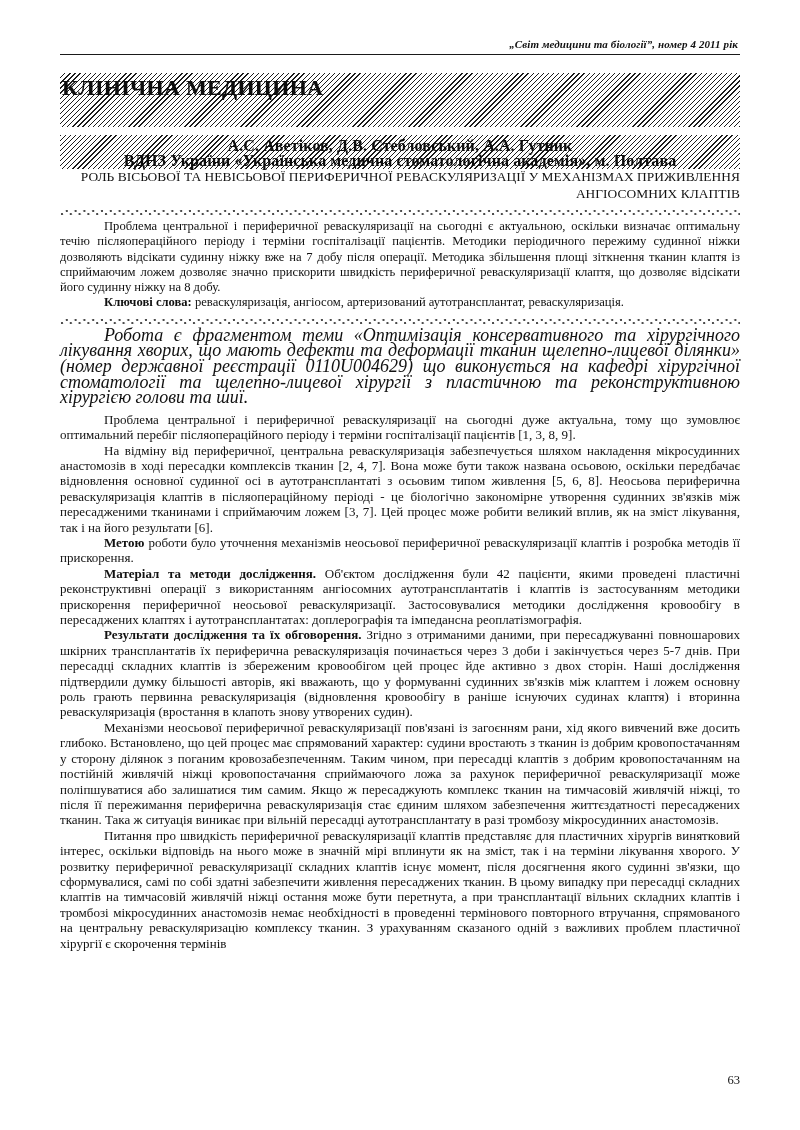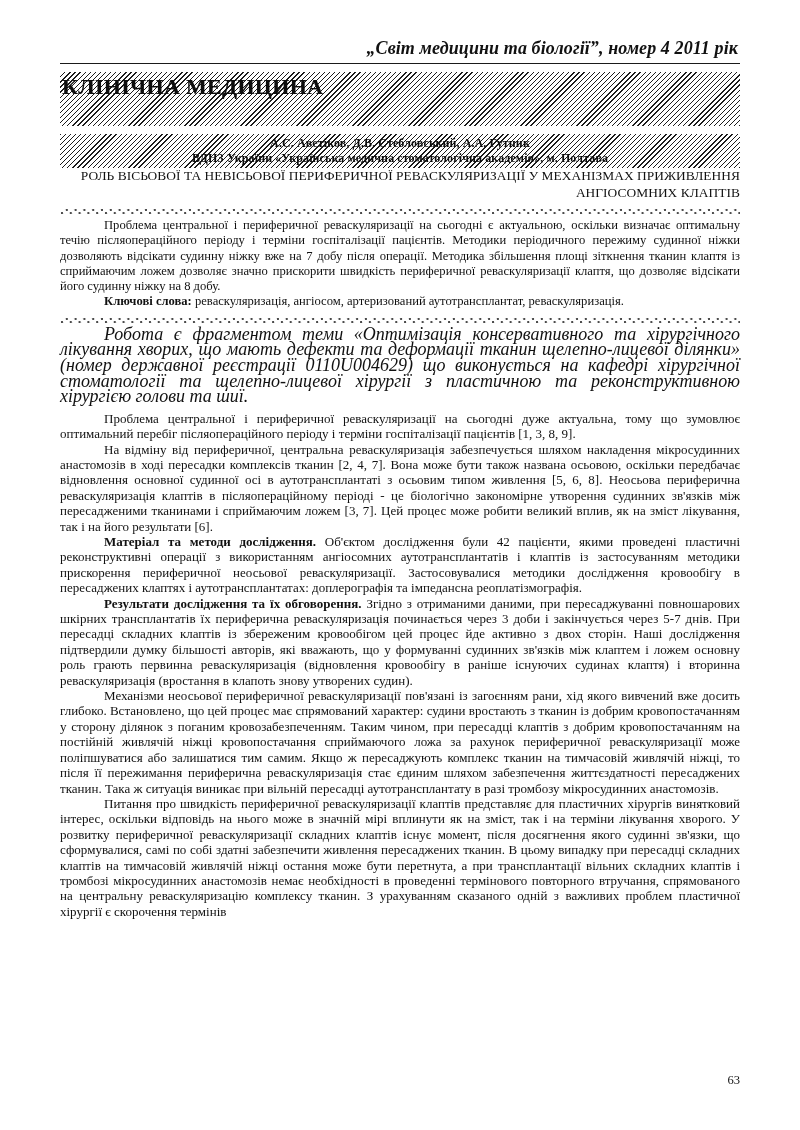--- a/index.html
+++ b/index.html
@@ -24,41 +24,41 @@
     box-sizing: border-box;
     padding: 0 60px;
   }
 
   
   .running-head {
     margin-top: 38px;
     text-align: right;
     font-style: italic;
     font-weight: bold;
-    font-size: 18px;
+    font-size: 11px;
     letter-spacing: .1px;
     padding-right: 2px;
   }
   .head-rule {
     margin-top: 4px;
     border-bottom: 1.6px solid #1a1a1a;
     width: 100%;
   }
 
   
   .hatch {
     background-image: repeating-linear-gradient(
       -45deg,
       #1b1b1b 0px, #1b1b1b 0.9px,
       #ffffff 0.9px, #ffffff 3.6px
     );
   }
   .section-banner {
     position: relative;
-    margin-top: 8px;
+    margin-top: 18px;
     height: 54px;
     text-align: right;
   }
   .section-banner .label {
     position: absolute;
     font-weight: bold;
     font-size: 22px;
     letter-spacing: .3px;
     color: #0d0d0d;
     white-space: nowrap;
@@ -86,21 +86,21 @@
     position: relative;
     margin-top: 8px;
     height: 34px;
   }
   .authors-banner .aline {
     position: absolute;
     left: 0;
     right: 0;
     text-align: center;
     font-weight: bold;
-    font-size: 12px;
+    font-size: 16px;
     letter-spacing: .1px;
     white-space: nowrap;
     color: #0d0d0d;
   }
   .authors-banner .aline.l1 { top: 2px; }
   .authors-banner .aline.l2 { top: 17px; }
 
   
   .article-title {
     text-align: right;
@@ -196,20 +196,21 @@
 
   <div class="wavy"></div>
 
   <p class="note">Робота є фрагментом теми «Оптимізація консервативного та хірургічного лікування хворих, що мають дефекти та деформації тканин щелепно-лицевої ділянки» (номер державної реєстрації 0110U004629) що виконується на кафедрі хірургічної стоматології та щелепно-лицевої хірургії з пластичною та реконструктивною хірургією голови та шиї.</p>
 
   <div class="block-gap-sm"></div>
 
   <div>
     <p class="body"><span class="lead"></span><span>Проблема центральної і периферичної реваскуляризації на сьогодні дуже актуальна, тому що зумовлює оптимальний перебіг післяопераційного періоду і терміни госпіталізації пацієнтів [1, 3, 8, 9].</span></p>
     <p class="body"><span class="lead"></span><span>На відміну від периферичної, центральна реваскуляризація забезпечується шляхом накладення мікросудинних анастомозів в ході пересадки комплексів тканин [2, 4, 7]. Вона може бути також названа осьовою, оскільки передбачає відновлення основної судинної осі в аутотрансплантаті з осьовим типом живлення [5, 6, 8]. Неосьова периферична реваскуляризація клаптів в післяопераційному періоді - це біологічно закономірне утворення судинних зв'язків між пересадженими тканинами і сприймаючим ложем [3, 7]. Цей процес може робити великий вплив, як на зміст лікування, так і на його результати [6].</span></p>
+    <p class="body"><span class="lead">Метою</span><span> роботи було уточнення механізмів неосьової периферичної реваскуляризації клаптів і розробка методів її прискорення.</span></p>
     <p class="body"><span class="lead">Матеріал та методи дослідження.</span><span> Об'єктом дослідження були 42 пацієнти, якими проведені пластичні реконструктивні операції з використанням ангіосомних аутотрансплантатів і клаптів із застосуванням методики прискорення периферичної неосьової реваскуляризації. Застосовувалися методики дослідження кровообігу в пересаджених клаптях і аутотрансплантатах: доплерографія та імпедансна реоплатізмографія.</span></p>
     <p class="body"><span class="lead">Результати дослідження та їх обговорення.</span><span> Згідно з отриманими даними, при пересаджуванні повношарових шкірних трансплантатів їх периферична реваскуляризація починається через 3 доби і закінчується через 5-7 днів. При пересадці складних клаптів із збереженим кровообігом цей процес йде активно з двох сторін. Наші дослідження підтвердили думку більшості авторів, які вважають, що у формуванні судинних зв'язків між клаптем і ложем основну роль грають первинна реваскуляризація (відновлення кровообігу в раніше існуючих судинах клаптя) і вторинна реваскуляризація (вростання в клапоть знову утворених судин).</span></p>
     <p class="body"><span class="lead"></span><span>Механізми неосьової периферичної реваскуляризації пов'язані із загоєнням рани, хід якого вивчений вже досить глибоко. Встановлено, що цей процес має спрямований характер: судини вростають з тканин із добрим кровопостачанням у сторону ділянок з поганим кровозабезпеченням. Таким чином, при пересадці клаптів з добрим кровопостачанням на постійній живлячій ніжці кровопостачання сприймаючого ложа за рахунок периферичної реваскуляризації може поліпшуватися або залишатися тим самим. Якщо ж пересаджують комплекс тканин на тимчасовій живлячій ніжці, то після її пережимання периферична реваскуляризація стає єдиним шляхом забезпечення життєздатності пересаджених тканин. Така ж ситуація виникає при вільній пересадці аутотрансплантату в разі тромбозу мікросудинних анастомозів.</span></p>
     <p class="body"><span class="lead"></span><span>Питання про швидкість периферичної реваскуляризації клаптів представляє для пластичних хірургів винятковий інтерес, оскільки відповідь на нього може в значній мірі вплинути як на зміст, так і на терміни лікування хворого. У розвитку периферичної реваскуляризації складних клаптів існує момент, після досягнення якого судинні зв'язки, що сформувалися, самі по собі здатні забезпечити живлення пересаджених тканин. В цьому випадку при пересадці складних клаптів на тимчасовій живлячій ніжці остання може бути перетнута, а при трансплантації вільних складних клаптів і тромбозі мікросудинних анастомозів немає необхідності в проведенні термінового повторного втручання, спрямованого на центральну реваскуляризацію комплексу тканин. З урахуванням сказаного одній з важливих проблем пластичної хірургії є скорочення термінів</span></p>
   </div>
 
   <div class="page-number">63</div>
 
   <div class="scan-tint"></div>
 </div>

